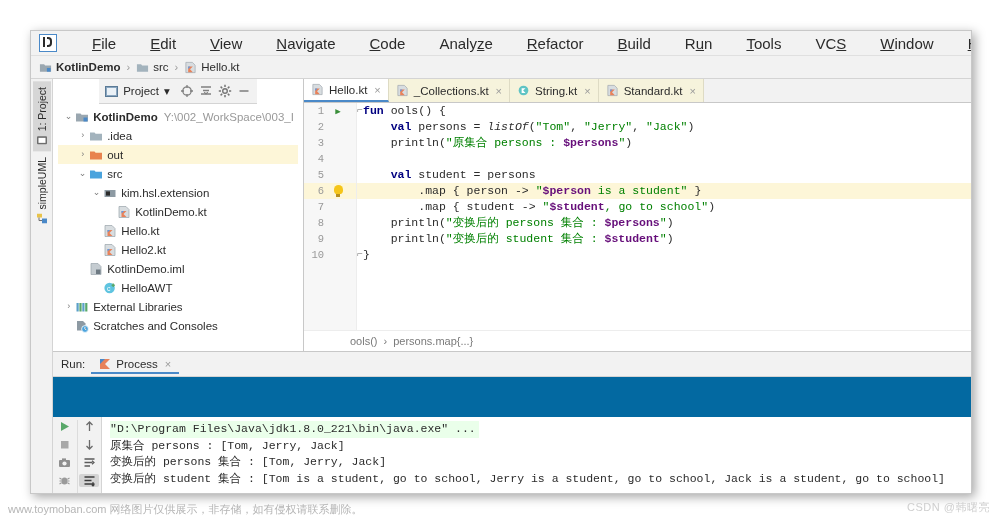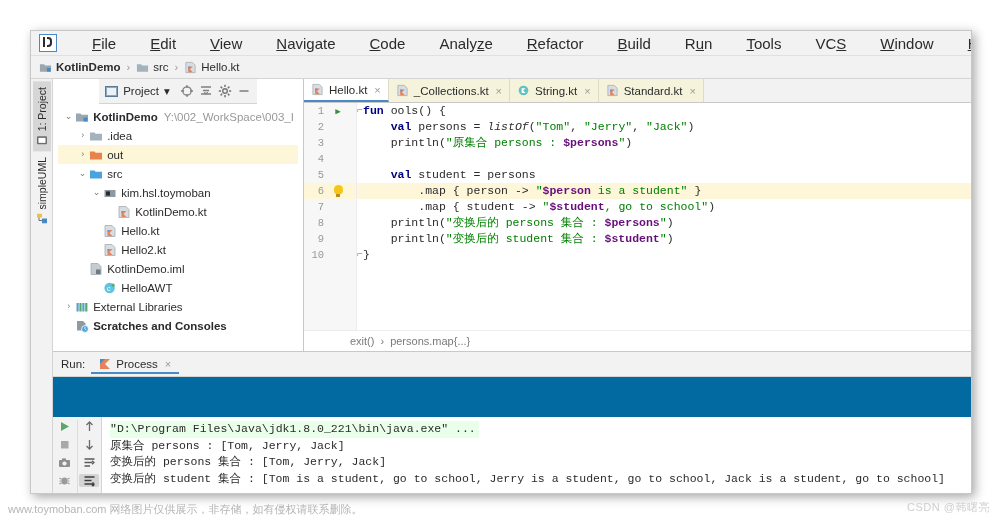--- a/index.html
+++ b/index.html
@@ -613,21 +613,21 @@
                   <span class="node-label">src</span>
                 </div>
                 <div class="node" style="padding-left: 32px;">
                   <span class="arrow">⌄</span>
                   <span class="node-icon">
                     <svg width="14" height="14" viewBox="0 0 14 14">
                       <rect x="1.5" y="4" width="11" height="7" fill="#8d9aa3"></rect>
                       <rect x="3" y="5.4" width="4" height="4.2" fill="#2b2b2b"></rect>
                     </svg>
                   </span>
-                  <span class="node-label">kim.hsl.toymoban</span>
+                  <span class="node-label">kim.hsl.extension</span>
                 </div>
                 <div class="node" style="padding-left: 46px;">
                   <span class="arrow"></span>
                   <span class="node-icon">
                     <svg width="14" height="14" viewBox="0 0 14 14">
                       <path d="M2 1.5 L9 1.5 L12 4.5 L12 12.5 L2 12.5 Z" fill="#d8dde0" stroke="#9aa3aa" stroke-width="0.7"></path>
                       <path d="M4.5 6 L9.5 6 L6.5 9 L9.5 12 L4.5 12 Z" fill="#e8825a"></path>
                       <path d="M4.5 6 L7 6 L4.5 8.5 Z" fill="#5a9be8"></path>
                     </svg>
                   </span>
@@ -681,21 +681,21 @@
                   <span class="node-icon">
                     <svg width="14" height="14" viewBox="0 0 14 14">
                       <rect x="1.5" y="3" width="2.2" height="8.5" fill="#5aa0c8"></rect>
                       <rect x="4.4" y="3" width="2.2" height="8.5" fill="#59a869"></rect>
                       <rect x="7.3" y="3" width="2.2" height="8.5" fill="#5aa0c8"></rect>
                       <rect x="10.2" y="3" width="2.2" height="8.5" fill="#59a869"></rect>
                     </svg>
                   </span>
                   <span class="node-label">External Libraries</span>
                 </div>
-                <div class="node" style="padding-left: 4px; font-weight: bold;">
+                <div class="node" style="padding-left: 4px;">
                   <span class="arrow"></span>
                   <span class="node-icon">
                     <svg width="14" height="14" viewBox="0 0 14 14">
                       <path d="M2 2 L8 2 L10.5 4.5 L10.5 11.5 L2 11.5 Z" fill="#8d9aa3"></path>
                       <circle cx="10" cy="10" r="3.4" fill="#4aa3dd" stroke="#ffffff" stroke-width="0.8"></circle>
                       <path d="M10 8 L10 10 L11.4 10.8" stroke="#ffffff" stroke-width="1"></path>
                     </svg>
                   </span>
                   <span class="node-label">Scratches and Consoles</span>
                 </div>
@@ -799,21 +799,21 @@
                   <div class="cline"></div>
                   <div class="cline"><span class="plain"> </span><span class="plain"> </span><span class="plain"> </span><span class="plain"> </span><span class="kw">val</span><span class="plain"> </span><span class="plain">student</span><span class="plain"> </span><span class="plain">=</span><span class="plain"> </span><span class="plain">persons</span></div>
                   <div class="cline hl"><span class="plain"> </span><span class="plain"> </span><span class="plain"> </span><span class="plain"> </span><span class="plain"> </span><span class="plain"> </span><span class="plain"> </span><span class="plain"> </span><span class="plain">.</span><span class="plain">map</span><span class="plain"> </span><span class="plain">{</span><span class="plain"> </span><span class="plain">person</span><span class="plain"> </span><span class="plain">-</span><span class="plain">&gt;</span><span class="plain"> </span><span class="str">"</span><span class="var">$person</span><span class="str"> is a student"</span><span class="plain"> </span><span class="plain">}</span></div>
                   <div class="cline"><span class="plain"> </span><span class="plain"> </span><span class="plain"> </span><span class="plain"> </span><span class="plain"> </span><span class="plain"> </span><span class="plain"> </span><span class="plain"> </span><span class="plain">.</span><span class="plain">map</span><span class="plain"> </span><span class="plain">{</span><span class="plain"> </span><span class="plain">student</span><span class="plain"> </span><span class="plain">-</span><span class="plain">&gt;</span><span class="plain"> </span><span class="str">"</span><span class="var">$student</span><span class="str">, go to school"</span><span class="plain">)</span></div>
                   <div class="cline"><span class="plain"> </span><span class="plain"> </span><span class="plain"> </span><span class="plain"> </span><span class="plain">println</span><span class="plain">(</span><span class="str">"变换后的 persons 集合 : </span><span class="var">$persons</span><span class="str">"</span><span class="plain">)</span></div>
                   <div class="cline"><span class="plain"> </span><span class="plain"> </span><span class="plain"> </span><span class="plain"> </span><span class="plain">println</span><span class="plain">(</span><span class="str">"变换后的 student 集合 : </span><span class="var">$student</span><span class="str">"</span><span class="plain">)</span></div>
                   <div class="cline"><span class="fold">⌐</span><span class="plain">}</span></div>
                 </div>
             </div>
             <div class="editor-crumb">
-              <span>exit()</span>
+              <span>ools()</span>
               <span>›</span>
               <span>persons.map{...}</span>
             </div>
           </div>
         </div>
 
         <div class="run-pane">
           <div class="run-header">
             <span class="run-label">Run:</span>
             <span class="run-tab">

